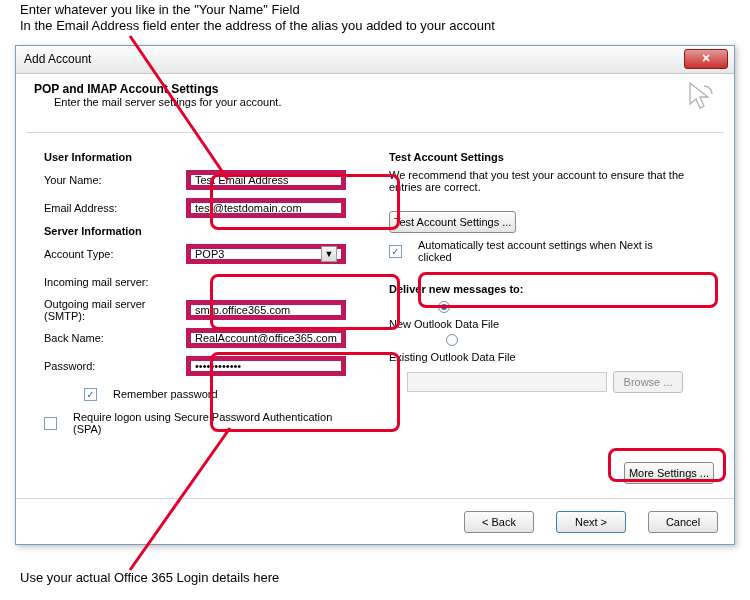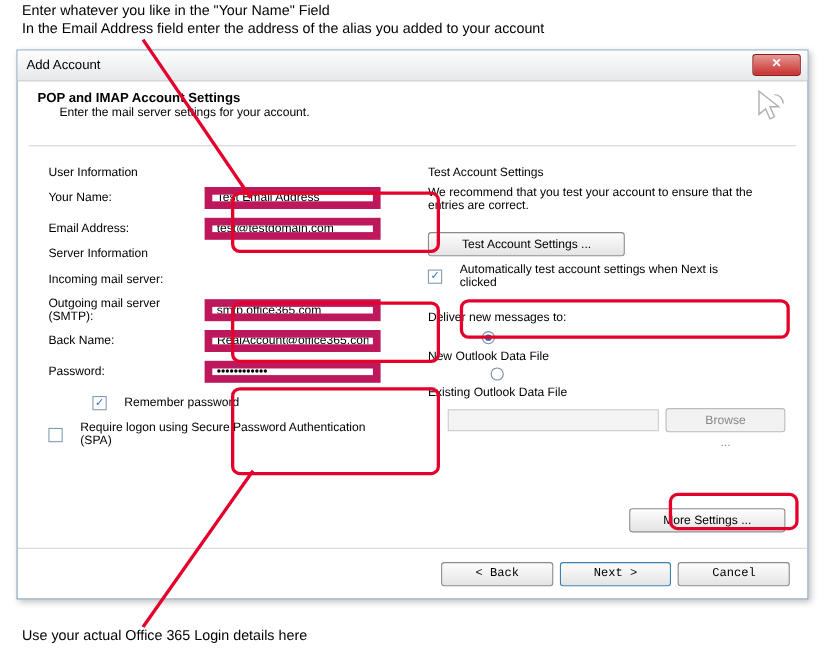--- a/index.html
+++ b/index.html
@@ -57,26 +57,26 @@
   .cursor-icon {
     position: absolute; right: 18px; top: 6px; width: 32px; height: 32px;
   }
   .divider { border-top: 1px solid #d6d6d6; margin: 0 10px; }
   .body {
     padding: 12px 20px 8px 28px;
     display: flex;
     gap: 20px;
   }
   .col { flex: 1 1 0; }
-  .section-title { font-weight: normal; margin-top: 6px; margin-bottom: 6px; font-size: 11px; }
+  .section-title { font-weight: bold; margin-top: 6px; margin-bottom: 6px; font-size: 11px; }
   .row { display: flex; align-items: center; margin-bottom: 6px; height: 22px; }
   .row label { width: 142px; }
   .row input.text, .row .select {
     width: 160px; height: 20px;
-    border: 7px solid #be185d;
+    border: 5px solid #be185d;
     background: #fff;
     font-size: 11px;
     padding: 0 4px;
     font-family: inherit;
   }
   .select {
     display: inline-flex; align-items: center; justify-content: space-between;
     padding: 0 2px 0 4px;
   }
   .select .arrow {
@@ -86,21 +86,21 @@
   }
   .chk { display: inline-flex; align-items: center; gap: 16px; }
   .chk .cbox {
     width: 13px; height: 13px; border: 1px solid #7f9db9; background: #fff;
     display: inline-flex; align-items: center; justify-content: center; font-size: 10px; color: #2b6fb6;
   }
   .chk.checked .cbox::after { content: "✓"; }
   .btn {
     display: inline-block;
     height: 22px; line-height: 20px;
-    padding: 0 30px;
+    padding: 0 4px;
     border: 1px solid #8a8a8a;
     background: linear-gradient(#fdfdfd,#e4e4e4);
     border-radius: 3px;
     font-size: 11px;
     min-width: 70px;
     text-align: center;
   }
   .btn.disabled { color: #888; border-color: #bbb; background: #f2f2f2; }
   .right-text { font-size: 11px; margin-bottom: 8px; }
   .radio { display: inline-flex; align-items: center; gap: 5px; margin-bottom: 4px; flex-direction: column; }
@@ -111,21 +111,21 @@
   .radio.sel .rcircle::after {
     content: ""; position: absolute; left: 2px; top: 2px; width: 6px; height: 6px;
     background: #2b6fb6; border-radius: 50%;
   }
   .browse-row { display: flex; align-items: center; gap: 6px; margin-top: 4px; margin-left: 18px; }
   .browse-row input { width: 200px; height: 20px; border: 1px solid #ccc; background: #f4f4f4; }
   .footer {
     position: absolute; left: 0; right: 0; bottom: 0;
     height: 46px; border-top: 1px solid #d6d6d6;
     display: flex; align-items: center; justify-content: flex-end;
-    gap: 6px; padding-right: 16px; font-family: Liberation Mono, monospace;
+    gap: 22px; padding-right: 16px;
   }
   .btn.next { border-color: #3c7fb1; }
   .red-box {
     position: absolute; border: 3px solid #e4002b; border-radius: 8px;
     pointer-events: none;
   }
   svg.anno { position: absolute; left: 0; top: 0; pointer-events: none; }
 </style>
 </head>
 <body>
@@ -156,20 +156,27 @@
       <div class="row">
         <label>Your Name:</label>
         <input class="text" value="Test Email Address" style="">
       </div>
       <div class="row">
         <label>Email Address:</label>
         <input class="text" value="test@testdomain.com" style="">
       </div>
 
       <div class="section-title">Server Information</div>
+      <div class="row">
+        <label>Account Type:</label>
+        <div class="select">
+          <span>POP3</span>
+          <span class="arrow">▼</span>
+        </div>
+      </div>
       <div class="row">
         <label>Incoming mail server:</label>
       </div>
       <div class="row">
         <label>Outgoing mail server (SMTP):</label>
         <input class="text" value="smtp.office365.com" style="">
       </div>
 
       <div class="row">
         <label>Back Name:</label>

